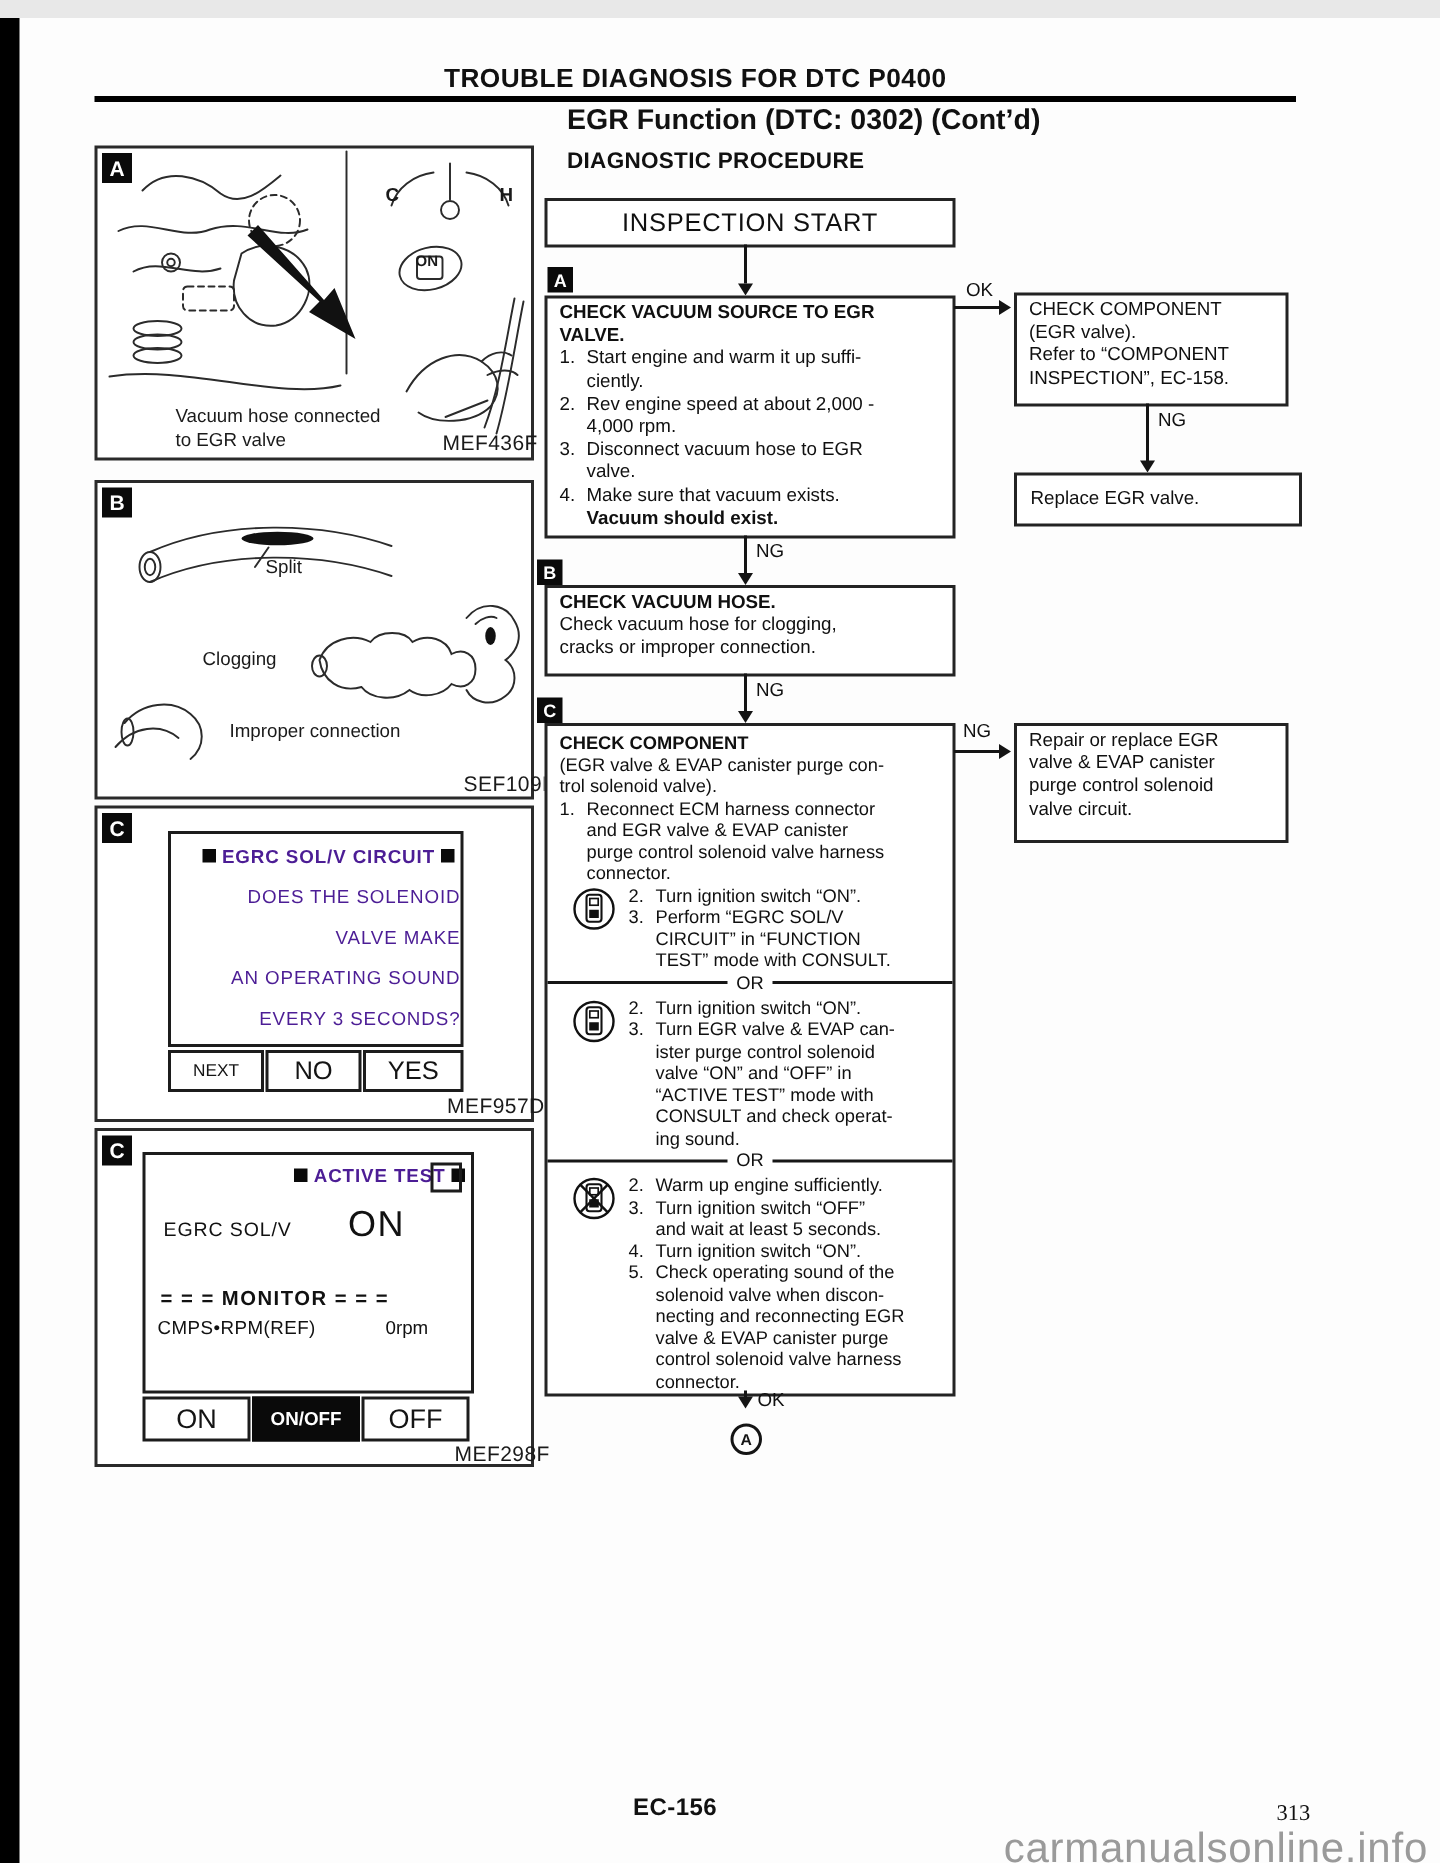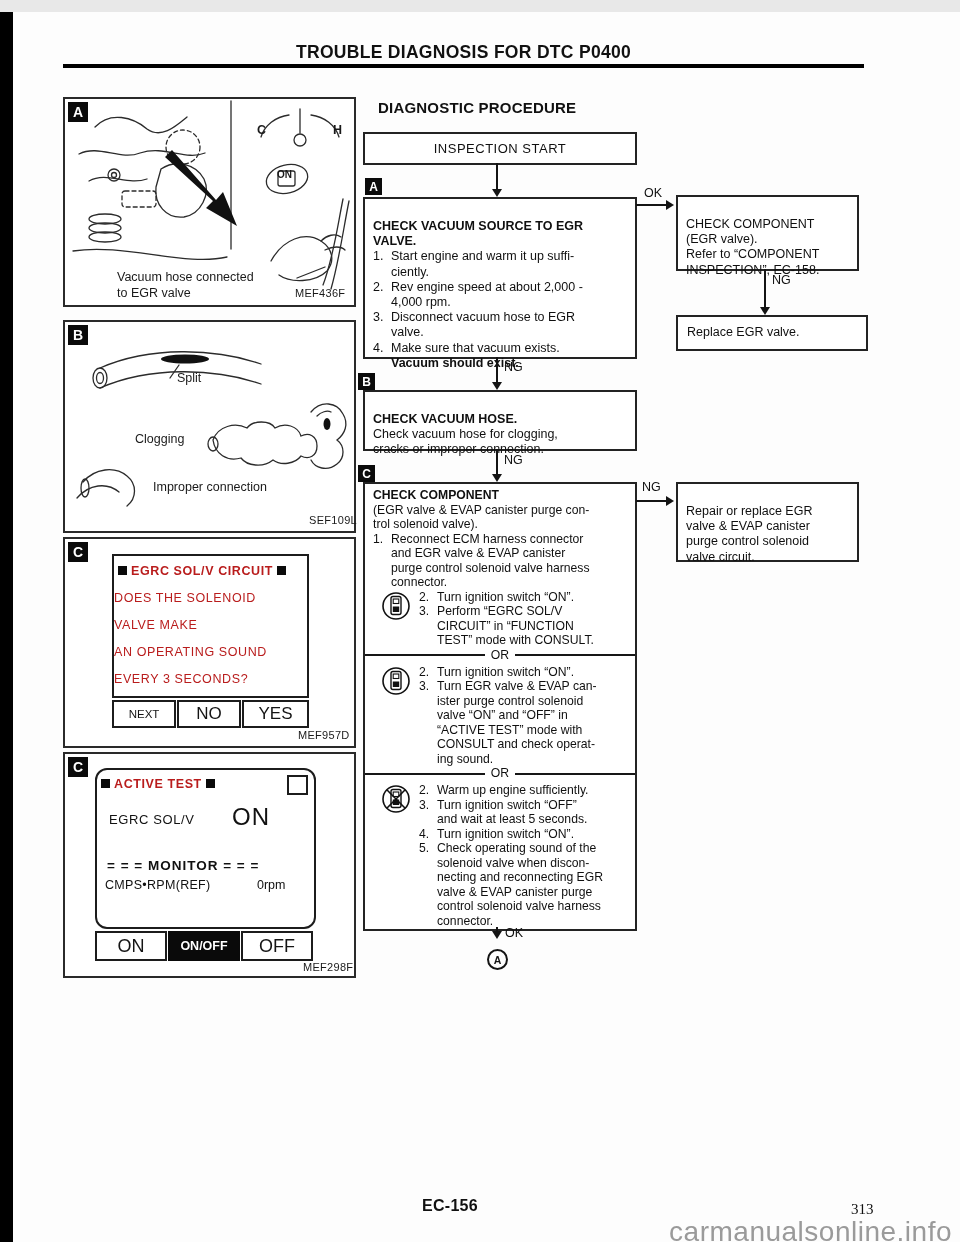--- a/index.html
+++ b/index.html
@@ -10,34 +10,34 @@
   .hdr-title{left:63px;top:30px;width:801px;text-align:center;font-size:17.5px;font-weight:bold;letter-spacing:.3px;}
   .hdr-rule{left:63px;top:52px;width:801px;height:4px;background:#000;}
   .sec-title{left:378px;top:58px;font-size:19px;font-weight:bold;}
   .sub-title{left:378px;top:87px;font-size:15px;font-weight:bold;letter-spacing:.2px;}
 
   
   .fig{border:2px solid #2a2a2a;background:#fff;}
   .fig-badge{position:absolute;top:3px;left:3px;width:20px;height:20px;background:#0a0a0a;color:#fff;
              font-weight:bold;font-size:14px;display:flex;align-items:center;justify-content:center;}
   .figlbl{position:absolute;font-size:12.5px;color:#1a1a1a;}
-  .figcode{position:absolute;font-size:11px;color:#1a1a1a;letter-spacing:.3px;}
+  .figcode{position:absolute;font-size:14px;color:#1a1a1a;letter-spacing:.3px;}
   svg.sketch{position:absolute;left:0;top:0;}
   .sk{fill:none;stroke:#2b2b2b;stroke-width:1.3;stroke-linecap:round;}
 
   
   .screen{position:absolute;border:2px solid #1c1c1c;background:#fff;}
-  .scr-line{position:absolute;width:100%;text-align:left;font-size:12.5px;letter-spacing:.6px;color:#b91c1c;}
+  .scr-line{position:absolute;width:100%;text-align:right;font-size:12.5px;letter-spacing:.6px;color:#4c1d95;}
   .sq{display:inline-block;width:9px;height:9px;background:#0a0a0a;vertical-align:middle;margin:0 4px 2px 4px;}
   .cbtn{position:absolute;border:2px solid #1c1c1c;background:#fff;display:flex;align-items:center;justify-content:center;color:#141414;}
   .cbtn.inv{background:#0a0a0a;color:#fff;border-color:#0a0a0a;}
 
   
   .fbox{position:absolute;border:2px solid #232323;background:#fff;font-size:12.5px;line-height:15.2px;color:#101010;}
-  .fbox .inner{padding:20px 8px;}
+  .fbox .inner{padding:2px 8px;}
   .btitle{font-weight:bold;}
   .ml{white-space:pre-line;}
   .num-item{display:flex;}
   .num-item .num{width:18px;flex:none;}
   .num-item .itxt{white-space:pre-line;flex:1;}
   .flow-badge{position:absolute;width:17px;height:17px;background:#0a0a0a;color:#fff;font-weight:bold;
               font-size:12px;display:flex;align-items:center;justify-content:center;}
   .vline{position:absolute;width:2px;background:#141414;}
   .hline{position:absolute;height:2px;background:#141414;}
   .arr-d{position:absolute;width:0;height:0;border-left:5px solid transparent;border-right:5px solid transparent;border-top:8px solid #141414;}
@@ -59,20 +59,21 @@
 </style>
 </head>
 <body>
 
 <div class="page">
 
   <div class="abs leftbar"></div>
 
   <div class="abs hdr-title">TROUBLE DIAGNOSIS FOR DTC P0400</div>
   <div class="abs hdr-rule"></div>
+  <div class="abs sec-title">EGR Function (DTC: 0302) (Cont’d)</div>
   <div class="abs sub-title">DIAGNOSTIC PROCEDURE</div>
 
   <div class="abs fig" style="left:63px;top:85px;width:289px;height:206px;">
     <svg class="sketch" width="285" height="202" viewBox="0 0 285 202">
       <path class="sk" d="M30,28 C45,12 68,18 82,30 C96,40 110,28 122,18"></path>
       <path class="sk" d="M14,55 C34,45 55,62 75,54 C100,46 120,62 140,54"></path>
       <path class="sk" d="M24,82 C42,72 62,87 82,80"></path>
       <path class="sk" d="M96,70 C111,60 131,65 139,80 C146,95 136,115 119,118 C101,120 89,105 91,88 Z"></path>
       <ellipse class="sk" cx="40" cy="120" rx="16" ry="5"></ellipse>
       <ellipse class="sk" cx="40" cy="129" rx="16" ry="5"></ellipse>
@@ -142,38 +143,38 @@
       <div class="scr-line" style="top:116px;">EVERY 3 SECONDS?</div>
     </div>
     <div class="cbtn" style="left:47px;top:161px;width:60px;height:24px;font-size:11.5px;">NEXT</div>
     <div class="cbtn" style="left:112px;top:161px;width:60px;height:24px;font-size:17px;">NO</div>
     <div class="cbtn" style="left:177px;top:161px;width:63px;height:24px;font-size:17px;">YES</div>
     <span class="figcode" style="left:233px;top:190px;">MEF957D</span>
   </div>
 
   <div class="abs fig" style="left:63px;top:740px;width:289px;height:222px;">
     <span class="fig-badge">C</span>
-    <div class="screen" style="left:30px;top:14px;width:217px;height:157px;border-radius:12px;">
+    <div class="screen" style="left:30px;top:14px;width:217px;height:157px;">
       <div class="scr-line" style="top:7px;font-weight:bold;">
         <span class="sq"></span><span>ACTIVE TEST</span><span class="sq"></span>
       </div>
       <span class="abs" style="right:6px;top:5px;width:17px;height:16px;border:2px solid #1c1c1c;"></span>
       <span class="abs" style="left:12px;top:42px;font-size:13px;letter-spacing:.6px;">EGRC SOL/V</span>
       <span class="abs" style="left:135px;top:33px;font-size:24px;letter-spacing:1px;">ON</span>
       <span class="abs" style="left:10px;top:88px;font-size:13.5px;font-weight:bold;letter-spacing:1px;">= = = MONITOR = = =</span>
       <span class="abs" style="left:8px;top:108px;font-size:12.5px;letter-spacing:.3px;">CMPS•RPM(REF)</span>
       <span class="abs" style="left:160px;top:108px;font-size:12.5px;">0rpm</span>
     </div>
     <div class="cbtn" style="left:30px;top:177px;width:68px;height:26px;font-size:18px;">ON</div>
     <div class="cbtn inv" style="left:103px;top:177px;width:68px;height:26px;font-size:12.5px;font-weight:bold;">ON/OFF</div>
     <div class="cbtn" style="left:176px;top:177px;width:68px;height:26px;font-size:18px;">OFF</div>
     <span class="figcode" style="left:238px;top:207px;">MEF298F</span>
   </div>
 
-  <div class="fbox" style="left:363px;top:120px;width:270px;height:29px;display:flex;align-items:center;justify-content:center;font-size:13px;letter-spacing:.5px;">INSPECTION START</div>
+  <div class="fbox" style="left:363px;top:120px;width:270px;height:29px;display:flex;align-items:center;justify-content:center;font-size:17px;letter-spacing:.5px;">INSPECTION START</div>
 
   <div class="vline" style="left:496px;top:151px;height:26px;"></div>
   <div class="arr-d" style="left:492px;top:177px;"></div>
 
   <span class="flow-badge" style="left:365px;top:166px;">A</span>
   <div class="fbox" style="left:363px;top:185px;width:270px;height:158px;">
     <div class="inner">
       <div class="btitle ml">CHECK VACUUM SOURCE TO EGR
 VALVE.</div>
       <div class="num-item">

